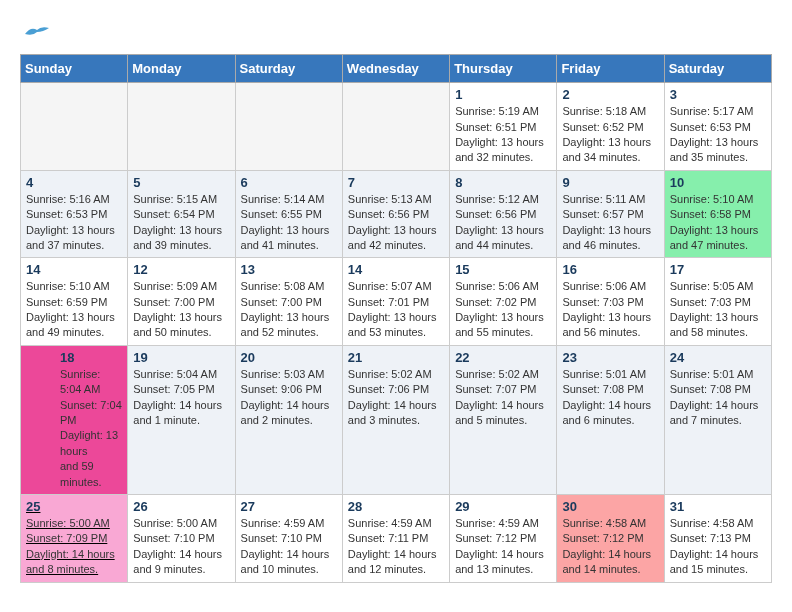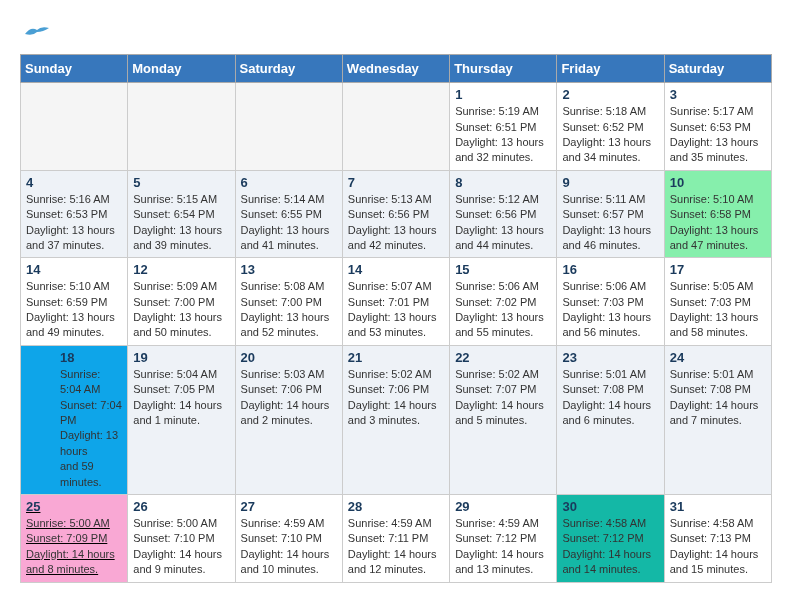--- a/index.html
+++ b/index.html
@@ -241,38 +241,38 @@
         </td>
         <td style="background: rgb(255, 255, 255);">
           <div class="day-num">17</div>
           <div class="day-info" style="white-space: pre-line;">Sunrise: 5:05 AM
 Sunset: 7:03 PM
 Daylight: 13 hours
 and 58 minutes.</div>
         </td>
       </tr>
       <tr>
-        <td style="background: #0ea5e9; padding-left: 39px;">
+        <td style="background: #ec4899; padding-left: 39px;">
           <div class="day-num">18</div>
           <div class="day-info" style="white-space: pre-line;">Sunrise: 5:04 AM
 Sunset: 7:04 PM
 Daylight: 13 hours
 and 59 minutes.</div>
         </td>
         <td style="background: rgb(238, 242, 247); margin-top: 11px;">
           <div class="day-num">19</div>
           <div class="day-info" style="white-space: pre-line;">Sunrise: 5:04 AM
 Sunset: 7:05 PM
 Daylight: 14 hours
 and 1 minute.</div>
         </td>
         <td style="background: rgb(238, 242, 247);">
           <div class="day-num">20</div>
           <div class="day-info" style="white-space: pre-line;">Sunrise: 5:03 AM
-Sunset: 7:06 PM
+Sunset: 9:06 PM
 Daylight: 14 hours
 and 2 minutes.</div>
         </td>
         <td style="background: rgb(238, 242, 247); margin-top: 47px;">
           <div class="day-num">21</div>
           <div class="day-info" style="white-space: pre-line;">Sunrise: 5:02 AM
 Sunset: 7:06 PM
 Daylight: 14 hours
 and 3 minutes.</div>
         </td>
@@ -327,21 +327,21 @@
 Daylight: 14 hours
 and 12 minutes.</div>
         </td>
         <td style="background: rgb(255, 255, 255);">
           <div class="day-num">29</div>
           <div class="day-info" style="white-space: pre-line;">Sunrise: 4:59 AM
 Sunset: 7:12 PM
 Daylight: 14 hours
 and 13 minutes.</div>
         </td>
-        <td style="background: #14b8a6;">
+        <td style="background: #fca5a5;">
           <div class="day-num">30</div>
           <div class="day-info" style="white-space: pre-line;">Sunrise: 4:58 AM
 Sunset: 7:12 PM
 Daylight: 14 hours
 and 14 minutes.</div>
         </td>
         <td style="background: rgb(255, 255, 255);">
           <div class="day-num">31</div>
           <div class="day-info" style="white-space: pre-line;">Sunrise: 4:58 AM
 Sunset: 7:13 PM

